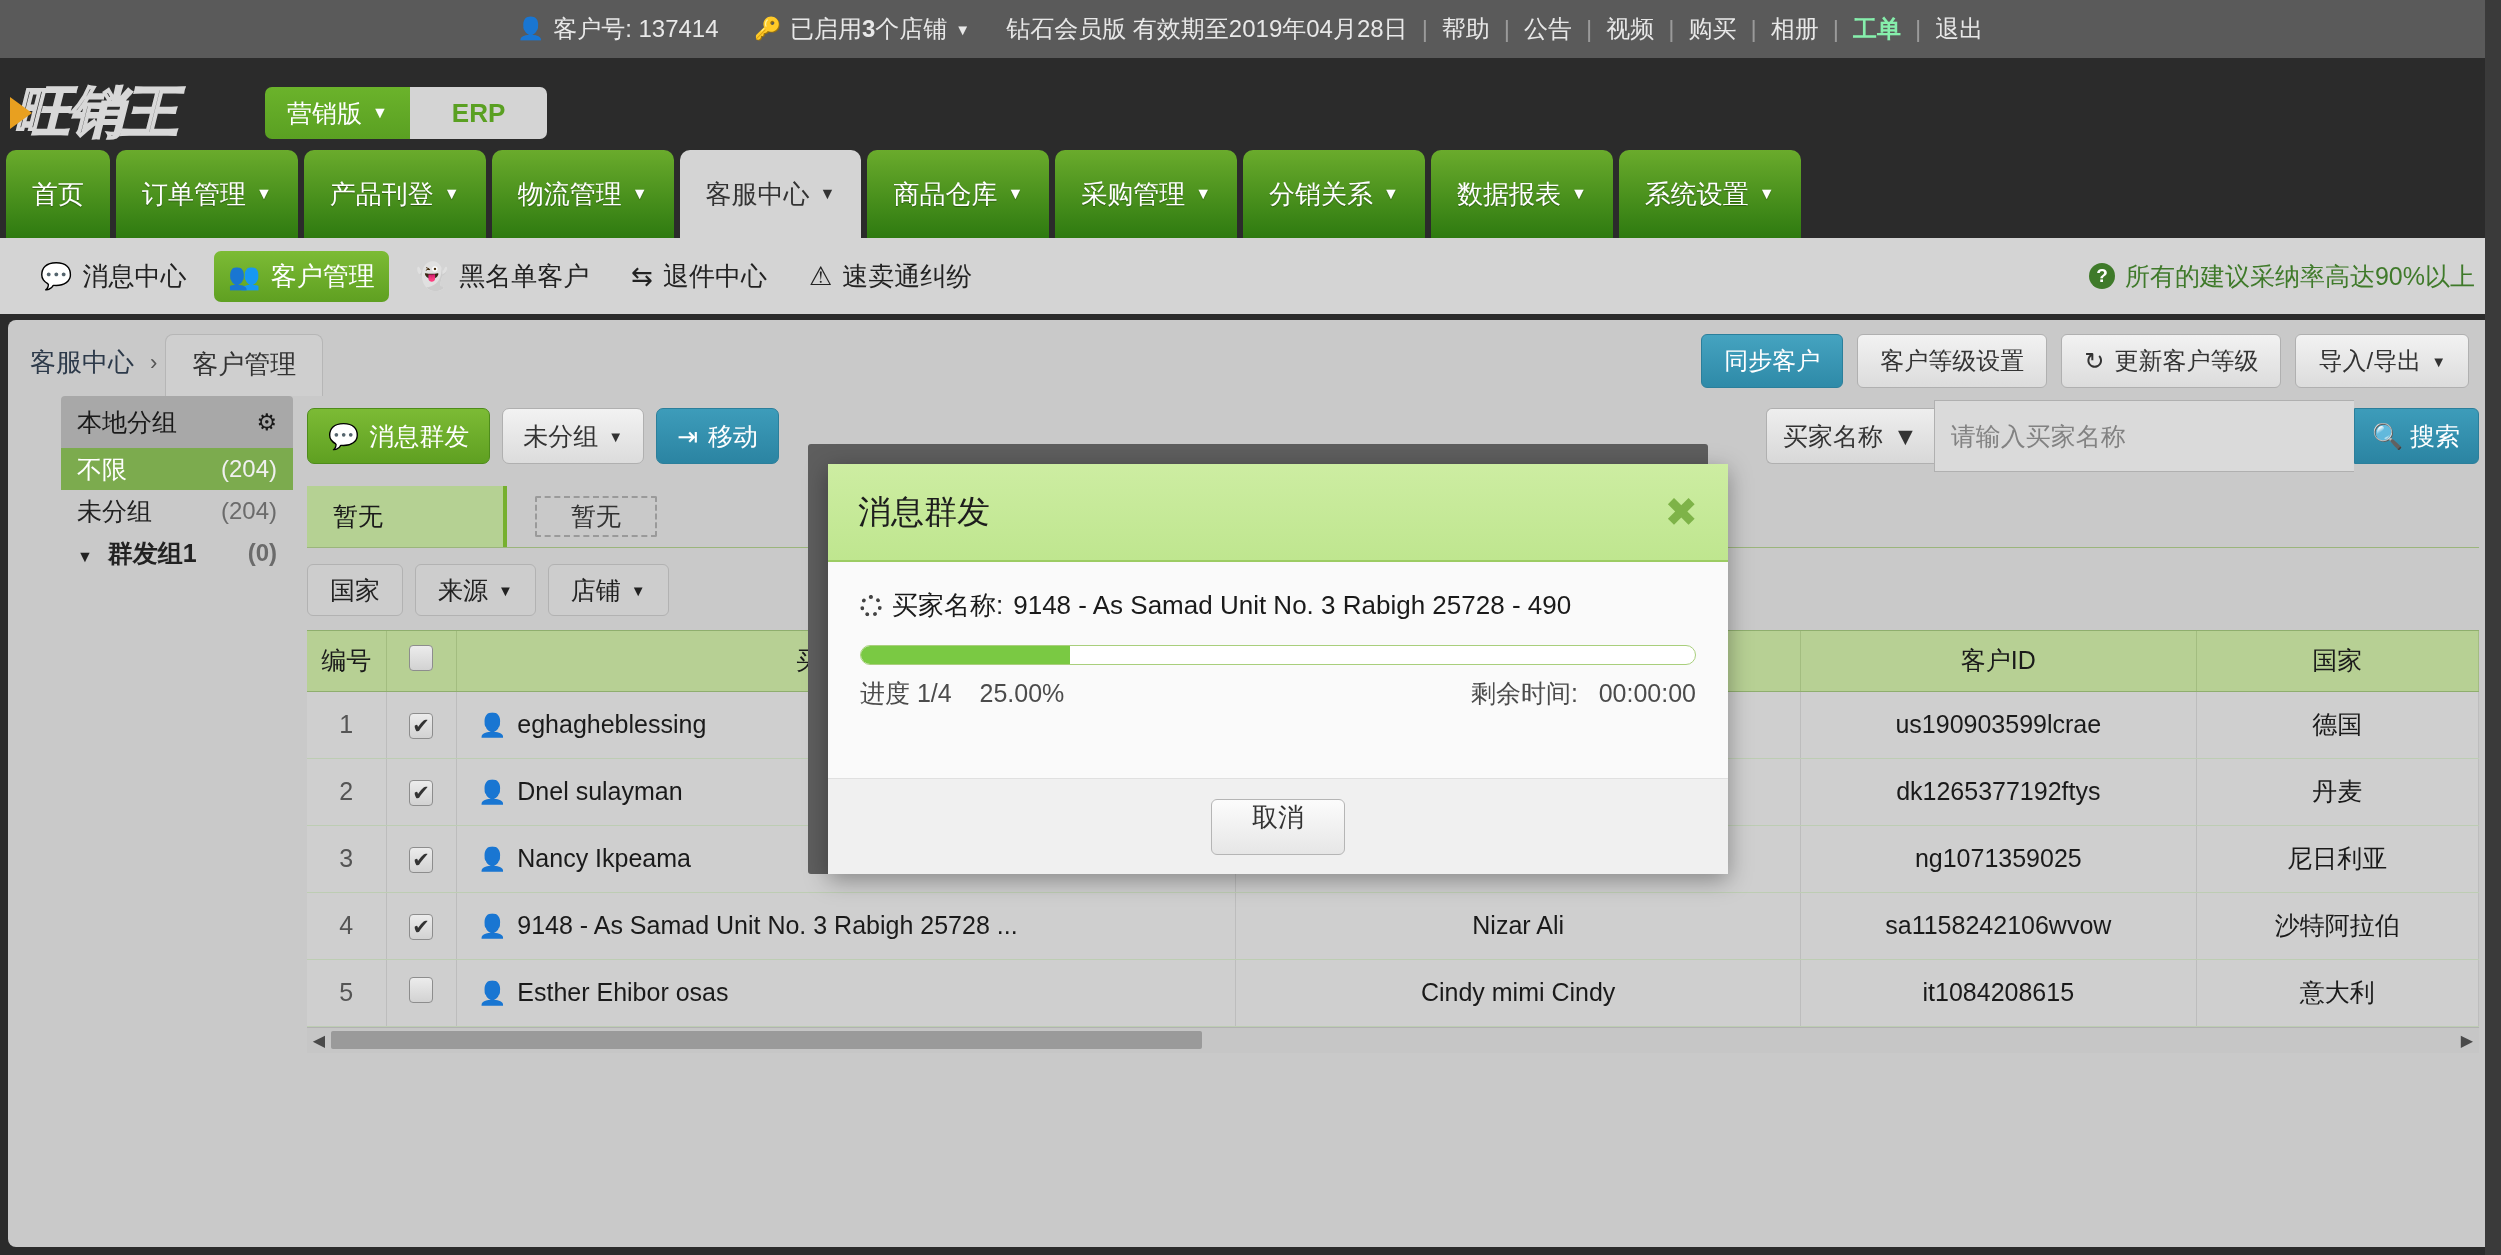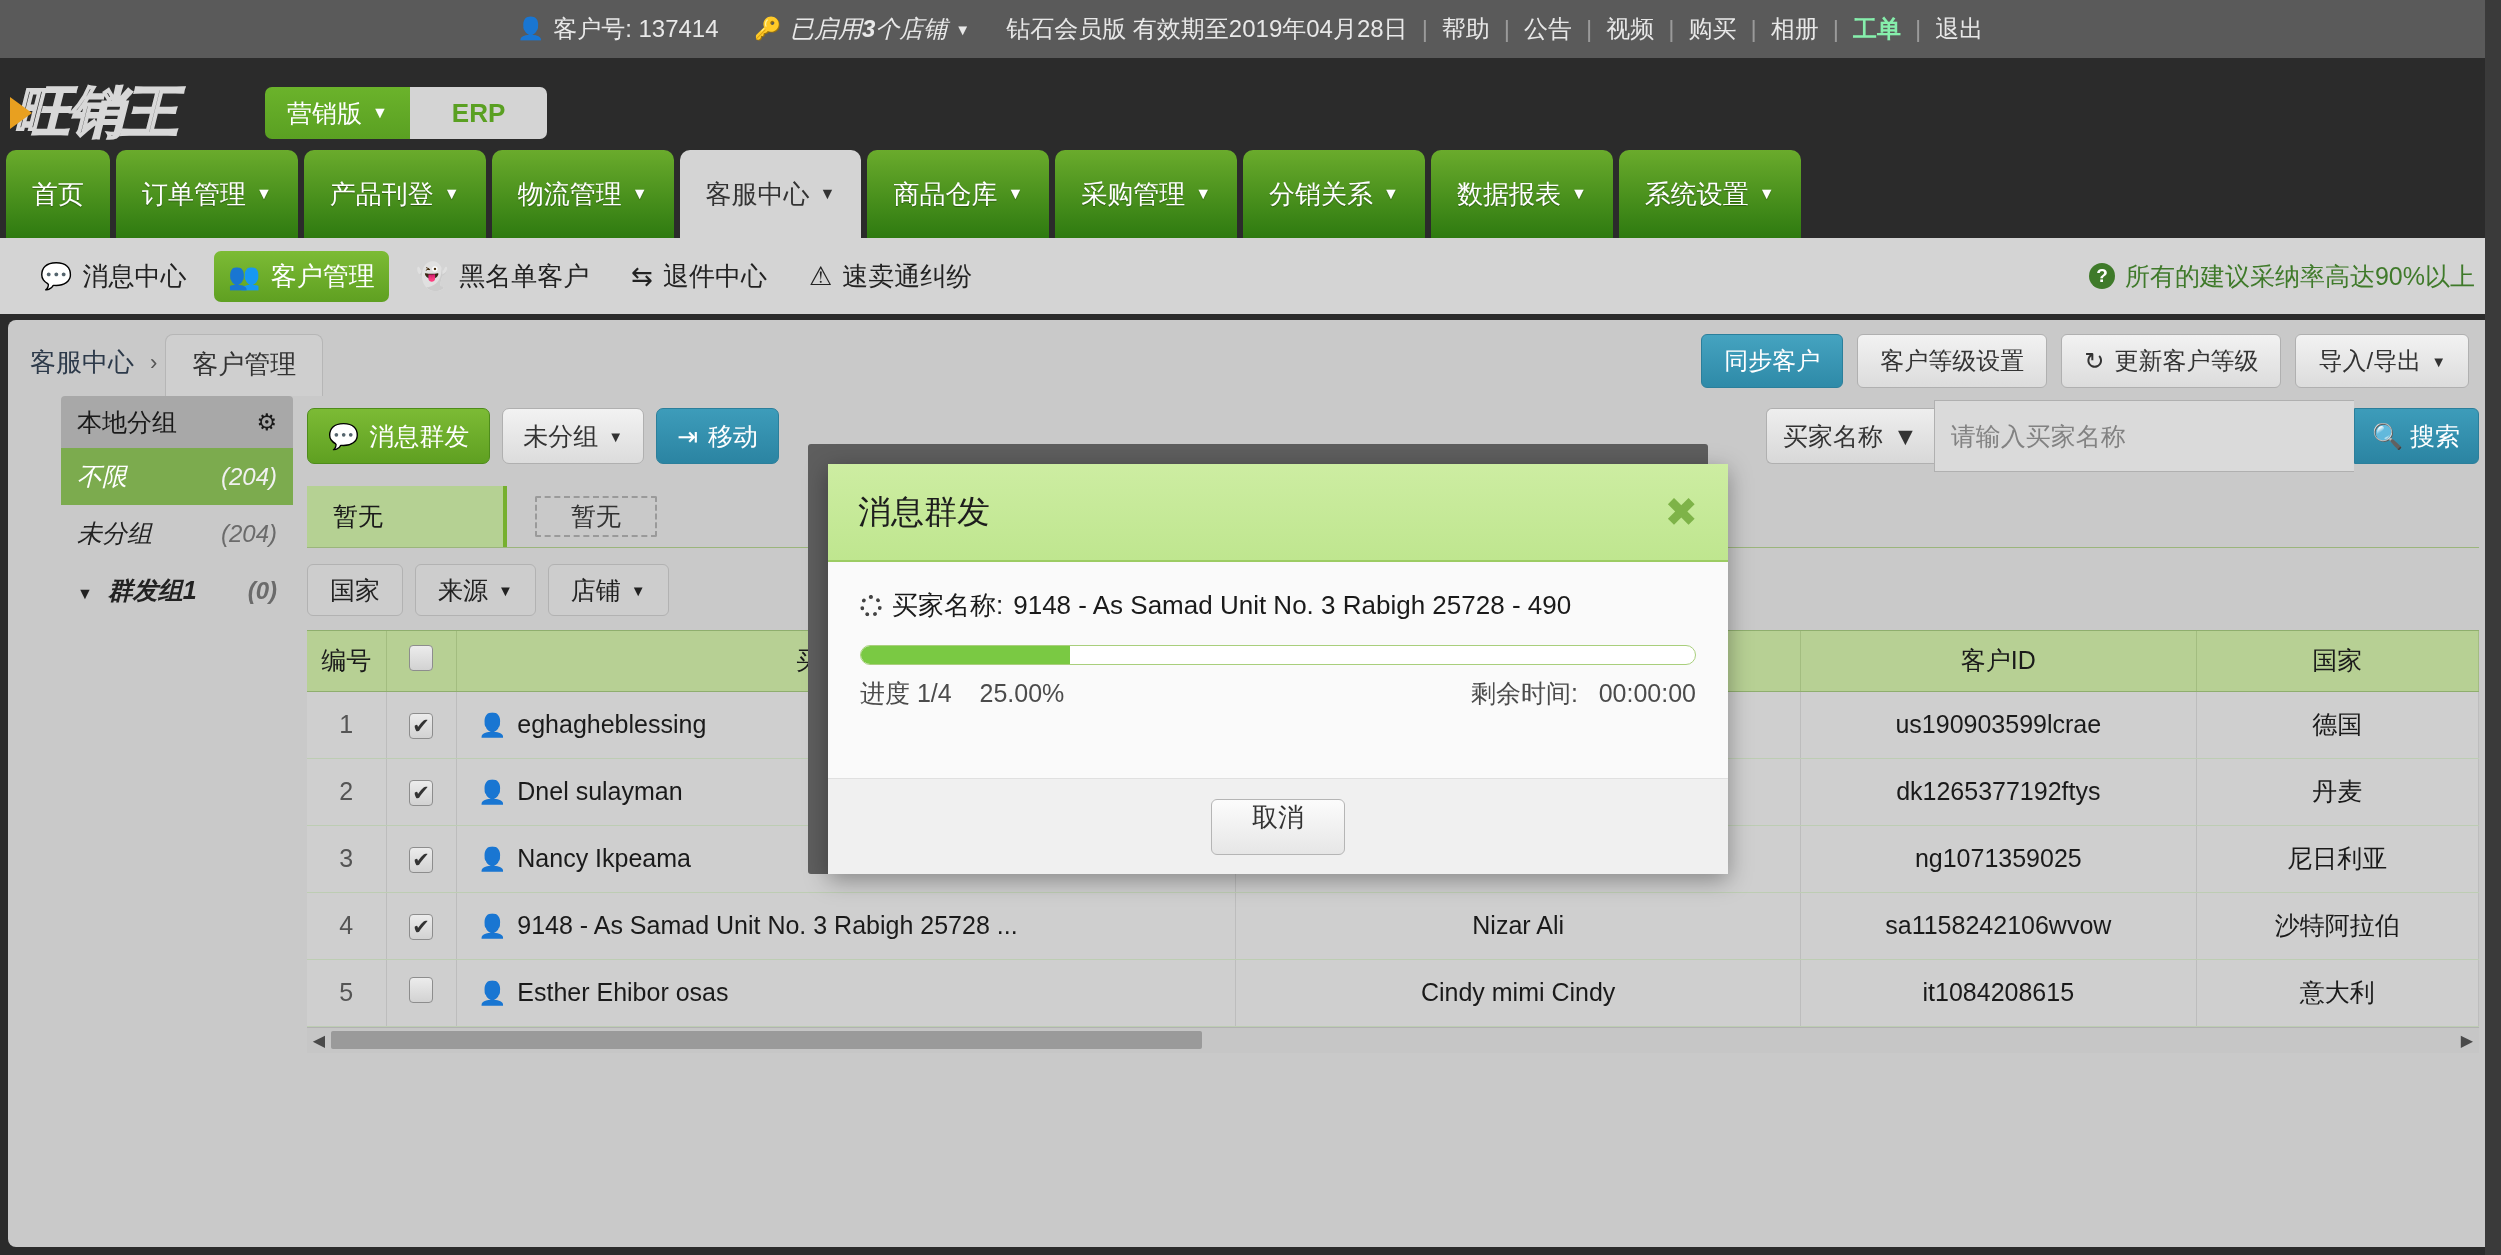--- a/index.html
+++ b/index.html
@@ -10,21 +10,21 @@
     overflow: hidden;
   }
 
   
   .topbar {
     position: absolute; top: 0; left: 0; width: 2501px; height: 58px;
     background: #5a5a5a;
     display: flex; align-items: center; justify-content: center;
     color: #e8e8e8; font-size: 24px;
   }
-  .topbar .seg { display: flex; align-items: center; font-style: italic; }
+  .topbar .seg { display: flex; align-items: center; }
   .topbar .sep { color: #9a9a9a; margin: 0 14px; }
   .topbar .mini-icon { margin-right: 8px; font-size: 22px; color: #cfcfcf; }
   .topbar .strong { font-weight: bold; }
   .topbar .orange { color: #86efac; font-weight: bold; }
   .topbar .gap { width: 36px; }
   .topbar .caret { margin-left: 8px; font-size: 15px; }
 
   
   .brandrow {
     position: absolute; top: 58px; left: 0; width: 2501px; height: 110px;
@@ -154,22 +154,22 @@
     width: 232px; background: #c9c9c9; border-radius: 4px;
     overflow: hidden; align-self: flex-start;
   }
   .side-head {
     background: #a8a8a8; height: 52px; display: flex; align-items: center;
     justify-content: space-between; padding: 0 16px;
     font-size: 25px; color: #1a1a1a;
   }
   .gear { font-size: 23px; cursor: pointer; }
   .side-item {
-    height: 57px; display: flex; align-items: center; justify-content: space-between;
-    padding: 8px 16px; font-size: 25px; color: #222; cursor: pointer; font-style: italic;
+    height: 42px; display: flex; align-items: center; justify-content: space-between;
+    padding: 8px 16px; font-size: 25px; color: #222; cursor: pointer;
   }
   .side-item.active { background: #7cab4e; color: #fff; }
   .side-item.group { font-weight: bold; }
   .side-item .cnt { color: #6b6b6b; font-size: 24px; }
   .side-item.active .cnt { color: #f0f0f0; }
   .side-item .tri { font-size: 16px; margin-right: 8px; }
 
   .main { flex: 1; min-width: 0; position: relative; }
 
   

